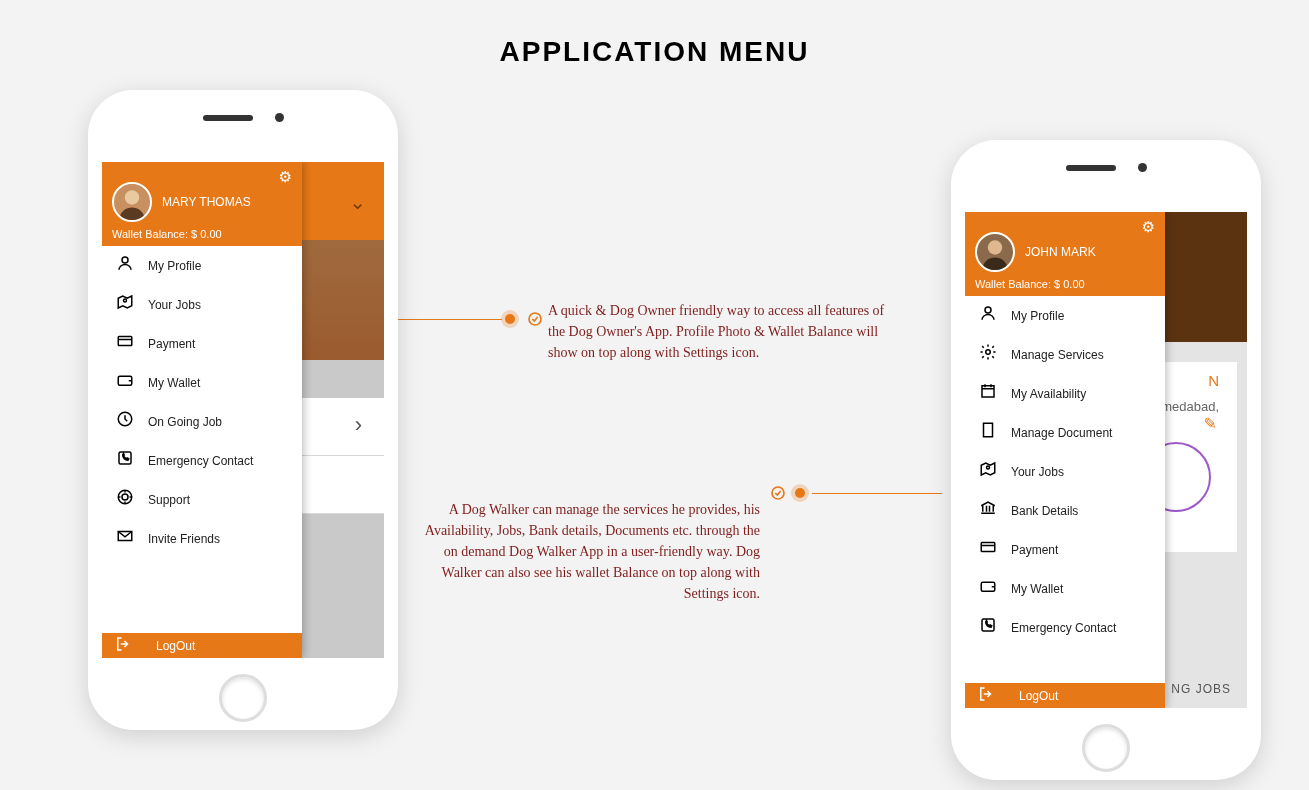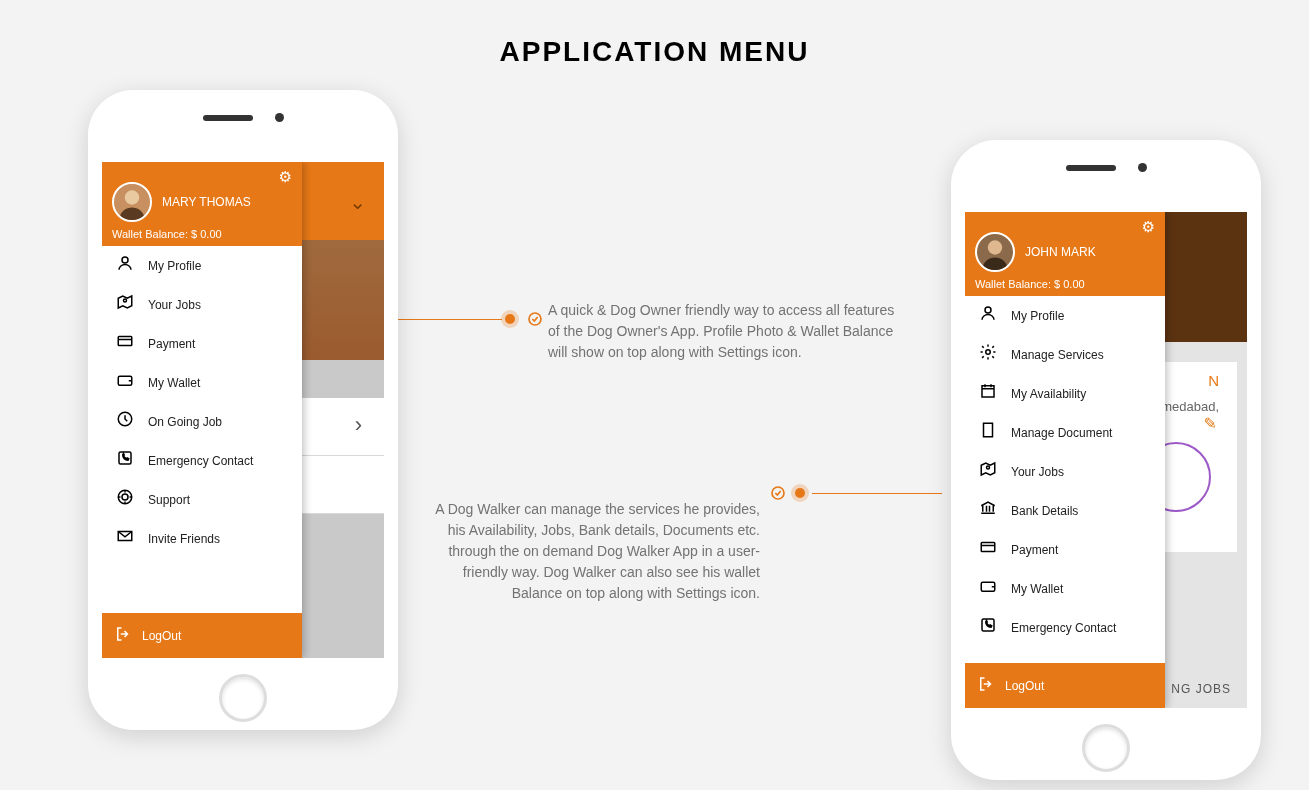--- a/index.html
+++ b/index.html
@@ -44,24 +44,24 @@
   .avatar { width: 40px; height: 40px; border-radius: 50%; border: 2px solid #fff; background: #d2a577; display: inline-block; vertical-align: middle; overflow:hidden; }
   .avatar svg { width:100%; height:100%; }
   .user-row { display: flex; align-items: center; gap: 10px; margin-top: 12px; }
   .user-name { font-size: 12px; }
   .wallet-line { text-align: left; font-size: 11px; margin-top: 6px; }
   
   .menu-list { flex: 1; overflow: hidden; background:#fff; }
   .menu-item { display: flex; align-items: center; gap: 12px; padding: 8px 12px; font-size: 12px; color: #222; cursor: pointer; }
   .menu-item .ico { width: 22px; text-align: center; font-size: 18px; color:#111; }
   
-  .logout-bar { background: #e77817; color: #fff; padding: 12px 12px; display: flex; align-items: center; gap: 10px; font-size: 12px; cursor:pointer; }
-  
-  
-  .anno { position: absolute; color: #737373; font-size: 14px; line-height: 1.5; }
+  .logout-bar { background: #e77817; color: #fff; padding: 2px 12px; display: flex; align-items: center; gap: 24px; font-size: 12px; cursor:pointer; }
+  
+  
+  .anno { position: absolute; color: #7f1d1d; font-size: 14px; line-height: 1.5; font-family: Liberation Serif, serif; }
   .anno.a1 { left: 548px; top: 300px; width: 356px; }
   .anno.a2 { left: 420px; top: 480px; width: 340px; text-align: right; margin-top: 19px; }
   
   .dot { position: absolute; width: 10px; height: 10px; background: #e77817; border-radius: 50%; box-shadow: 0 0 0 4px rgba(231,120,23,0.25); }
   .dot.d1 { left: 505px; top: 314px; }
   .dot.d2 { left: 795px; top: 488px; }
   .check-ico { position: absolute; width: 16px; height: 16px; }
   .check-ico svg { width:100%; height:100%; }
   .check-ico.c1 { left: 527px; top: 311px; }
   .check-ico.c2 { left: 770px; top: 485px; }

